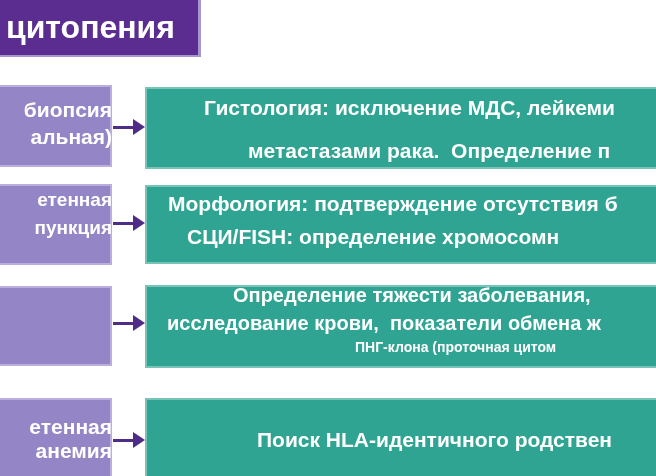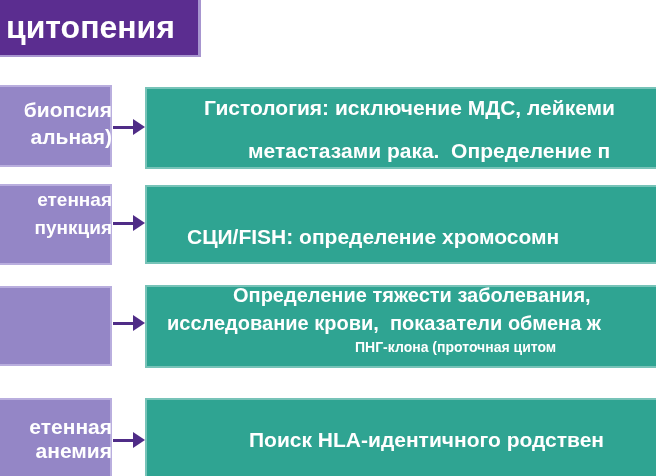--- a/index.html
+++ b/index.html
@@ -62,35 +62,36 @@
   <div class="tline" style="top:139px;left:248px;">метастазами рака.  Определение п</div>
 
   <div class="pbox" style="top:184px;height:81px;"></div>
   <div class="pline" style="top:190px;padding-right:30px;font-size:19px;">етенная</div>
   <div class="pline" style="top:218px;padding-right:30px;font-size:19px;">пункция</div>
   <div class="arrow" style="top:215px;">
       <span class="shaft"></span>
       <span class="ahead"></span>
     </div>
   <div class="tbox" style="top:185px;height:79px;"></div>
+  <div class="tline" style="top:192px;left:168px;">Морфология: подтверждение отсутствия б</div>
   <div class="tline" style="top:225px;left:187px;">СЦИ/FISH: определение хромосомн</div>
 
   <div class="pbox" style="top:286px;height:80px;"></div>
   <div class="arrow" style="top:315px;">
       <span class="shaft"></span>
       <span class="ahead"></span>
     </div>
   <div class="tbox" style="top:285px;height:83px;"></div>
   <div class="tline" style="top:284px;left:233px;font-size:20px;">Определение тяжести заболевания,</div>
   <div class="tline" style="top:312px;left:167px;font-size:20px;">исследование крови,  показатели обмена ж</div>
   <div class="tline" style="top:340px;left:355px;font-size:14px;">ПНГ-клона (проточная цитом</div>
 
   <div class="pbox" style="top:398px;height:88px;"></div>
   <div class="pline" style="top:415px;padding-right:12px;font-size:21px;">етенная</div>
   <div class="pline" style="top:439px;padding-right:12px;font-size:21px;">анемия</div>
   <div class="arrow" style="top:432px;">
       <span class="shaft"></span>
       <span class="ahead"></span>
     </div>
   <div class="tbox" style="top:398px;height:88px;"></div>
-  <div class="tline" style="top:428px;left:249px;">Поиск HLA-идентичного родствен</div>
+  <div class="tline" style="top:428px;left:257px;">Поиск HLA-идентичного родствен</div>
 
 </div>
 
 </body></html>

